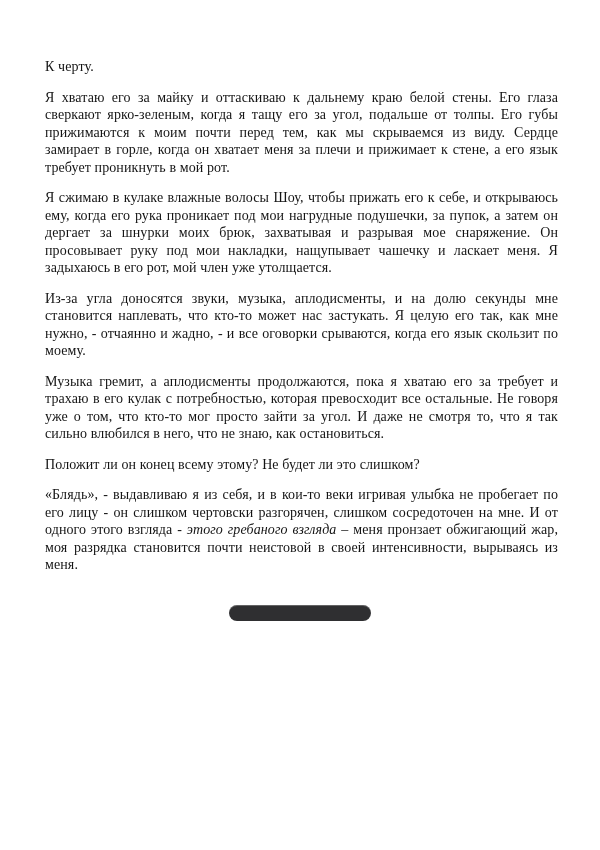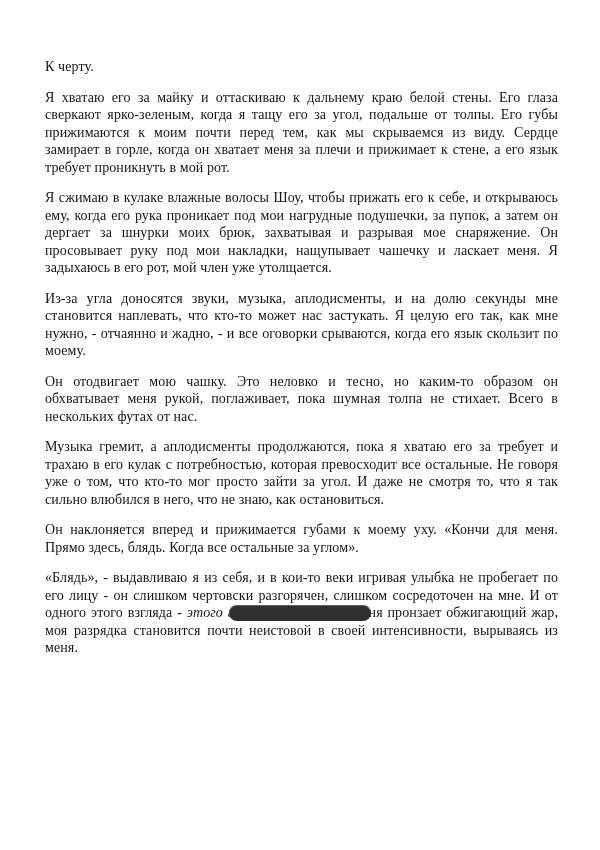--- a/index.html
+++ b/index.html
@@ -50,19 +50,18 @@
 </style>
 </head>
 <body>
 
 <div class="page">
   <div class="page-body">
       <p class="para"><span>К черту.</span></p>
       <p class="para"><span>Я хватаю его за майку и оттаскиваю к дальнему краю белой стены. Его глаза сверкают ярко-зеленым, когда я тащу его за угол, подальше от толпы. Его губы прижимаются к моим почти перед тем, как мы скрываемся из виду. Сердце замирает в горле, когда он хватает меня за плечи и прижимает к стене, а его язык требует проникнуть в мой рот.</span></p>
       <p class="para"><span>Я сжимаю в кулаке влажные волосы Шоу, чтобы прижать его к себе, и открываюсь ему, когда его рука проникает под мои нагрудные подушечки, за пупок, а затем он дергает за шнурки моих брюк, захватывая и разрывая мое снаряжение. Он просовывает руку под мои накладки, нащупывает чашечку и ласкает меня. Я задыхаюсь в его рот, мой член уже утолщается.</span></p>
       <p class="para"><span>Из-за угла доносятся звуки, музыка, аплодисменты, и на долю секунды мне становится наплевать, что кто-то может нас застукать. Я целую его так, как мне нужно, - отчаянно и жадно, - и все оговорки срываются, когда его язык скользит по моему.</span></p>
-      <p class="para"><span>Он отодвигает мою чашку. Это неловко и тесно, но каким-то образом он обхватывает меня рукой, поглаживает, пока шумная толпа не стихает. Всего в нескольких футах от нас.</span></p>
       <p class="para"><span>Музыка гремит, а аплодисменты продолжаются, пока я хватаю его за требует и трахаю в его кулак с потребностью, которая превосходит все остальные. Не говоря уже о том, что кто-то мог просто зайти за угол. И даже не смотря  то, что я так сильно влюбился в него, что не знаю, как остановиться.</span></p>
-      <p class="para"><span>Он наклоняется вперед и прижимается губами к моему уху. «Кончи для меня. Прямо здесь, блядь. Когда все остальные  за углом».</span></p>
+      <p class="para"><span>Положит ли он конец всему этому? Не будет ли это слишком?</span></p>
       <p class="para"><span>«Блядь», - выдавливаю я из себя, и в кои-то веки игривая улыбка не пробегает по его лицу - он слишком чертовски разгорячен, слишком сосредоточен на мне. И от одного этого взгляда - </span><span class="seg-italic">этого гребаного взгляда</span><span> – меня пронзает обжигающий жар, моя разрядка становится почти неистовой в своей интенсивности, вырываясь из меня.</span></p>
     </div>
   <div class="bottom-indicator" style="background: rgb(47, 47, 49);"></div>
 </div>
 
 </body></html>

